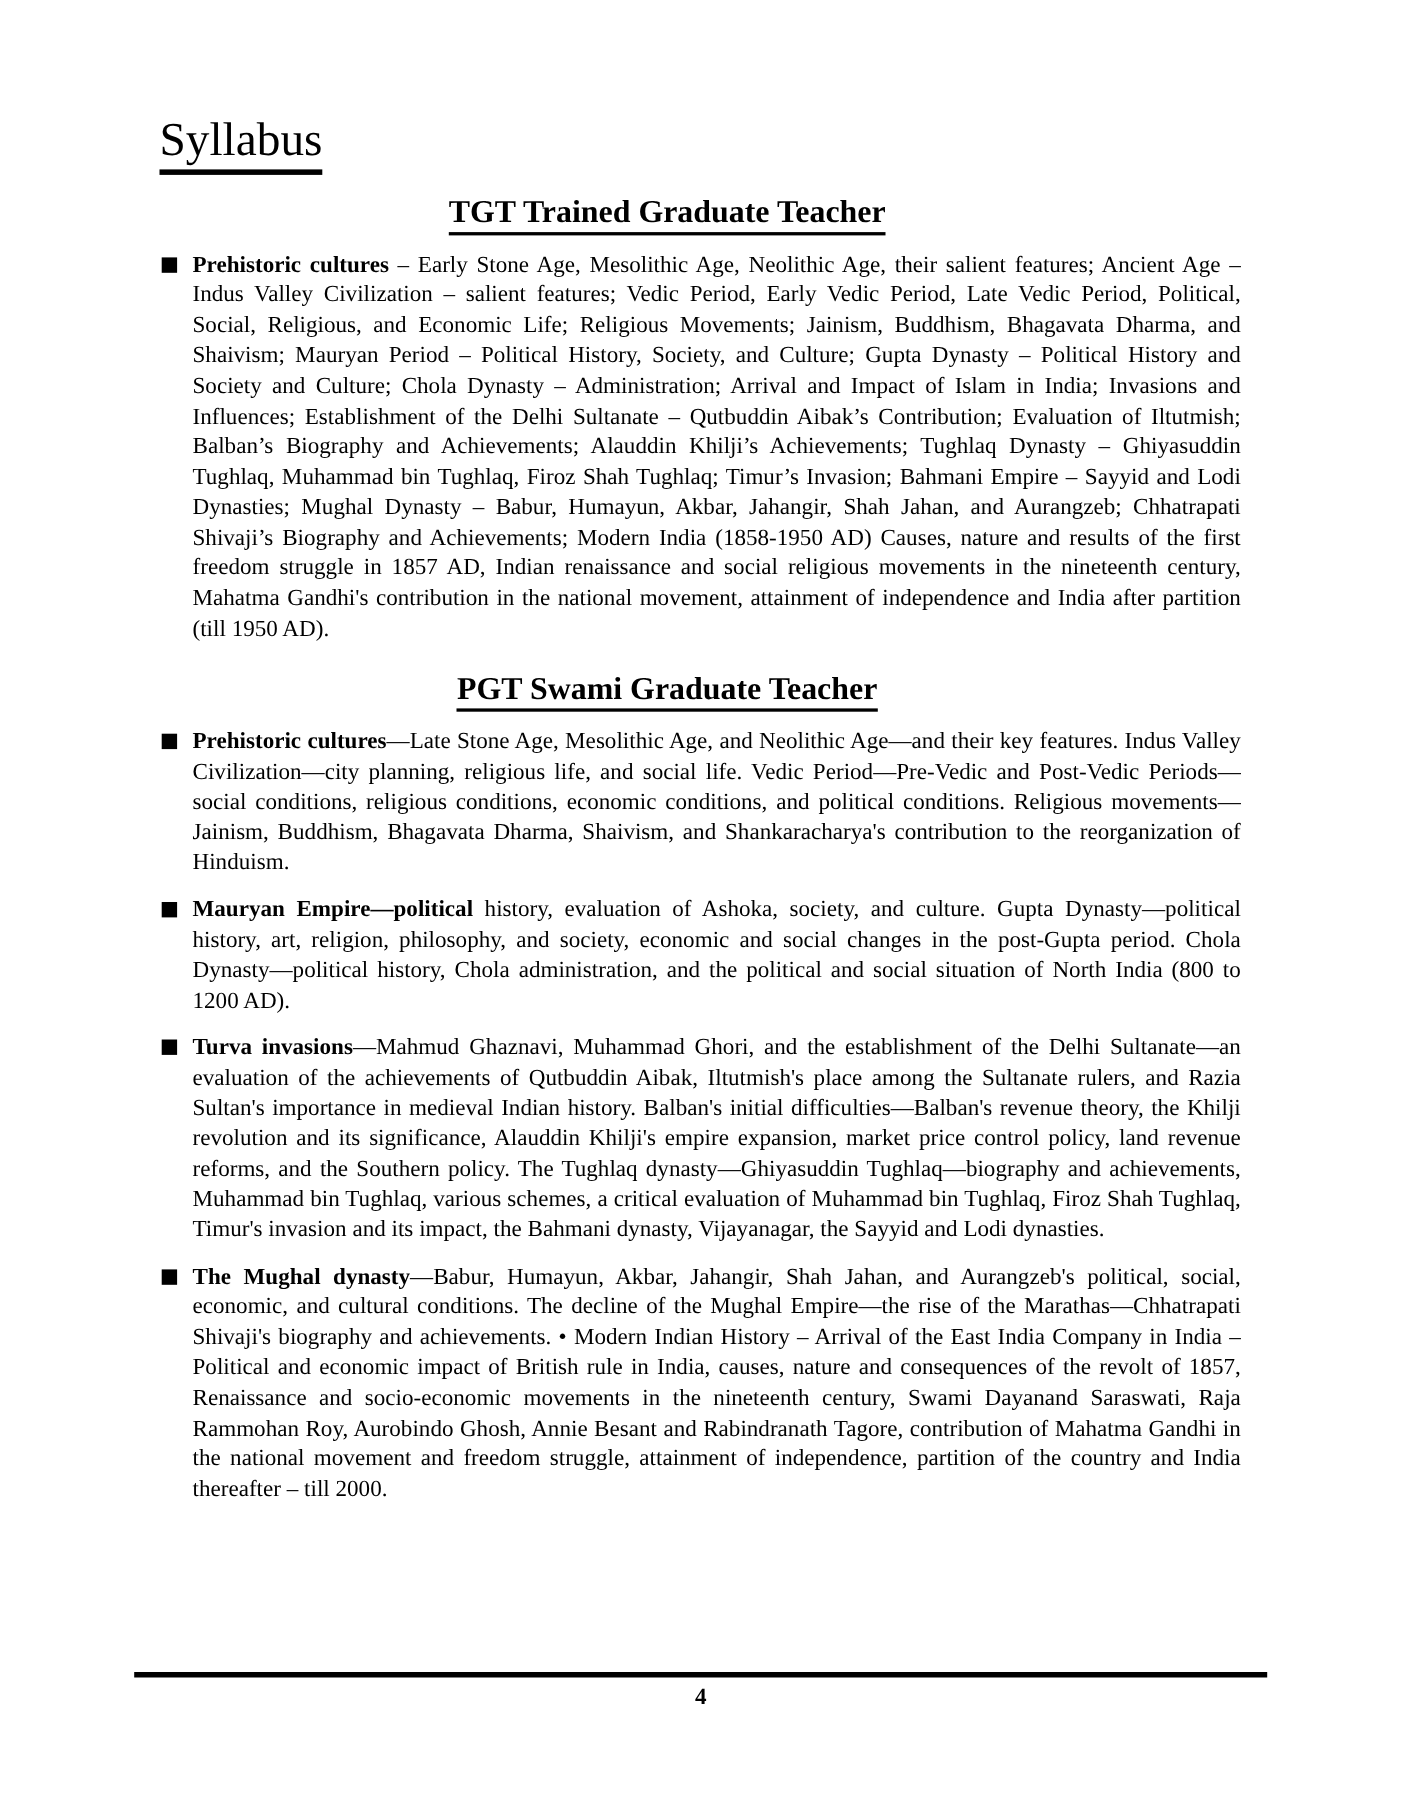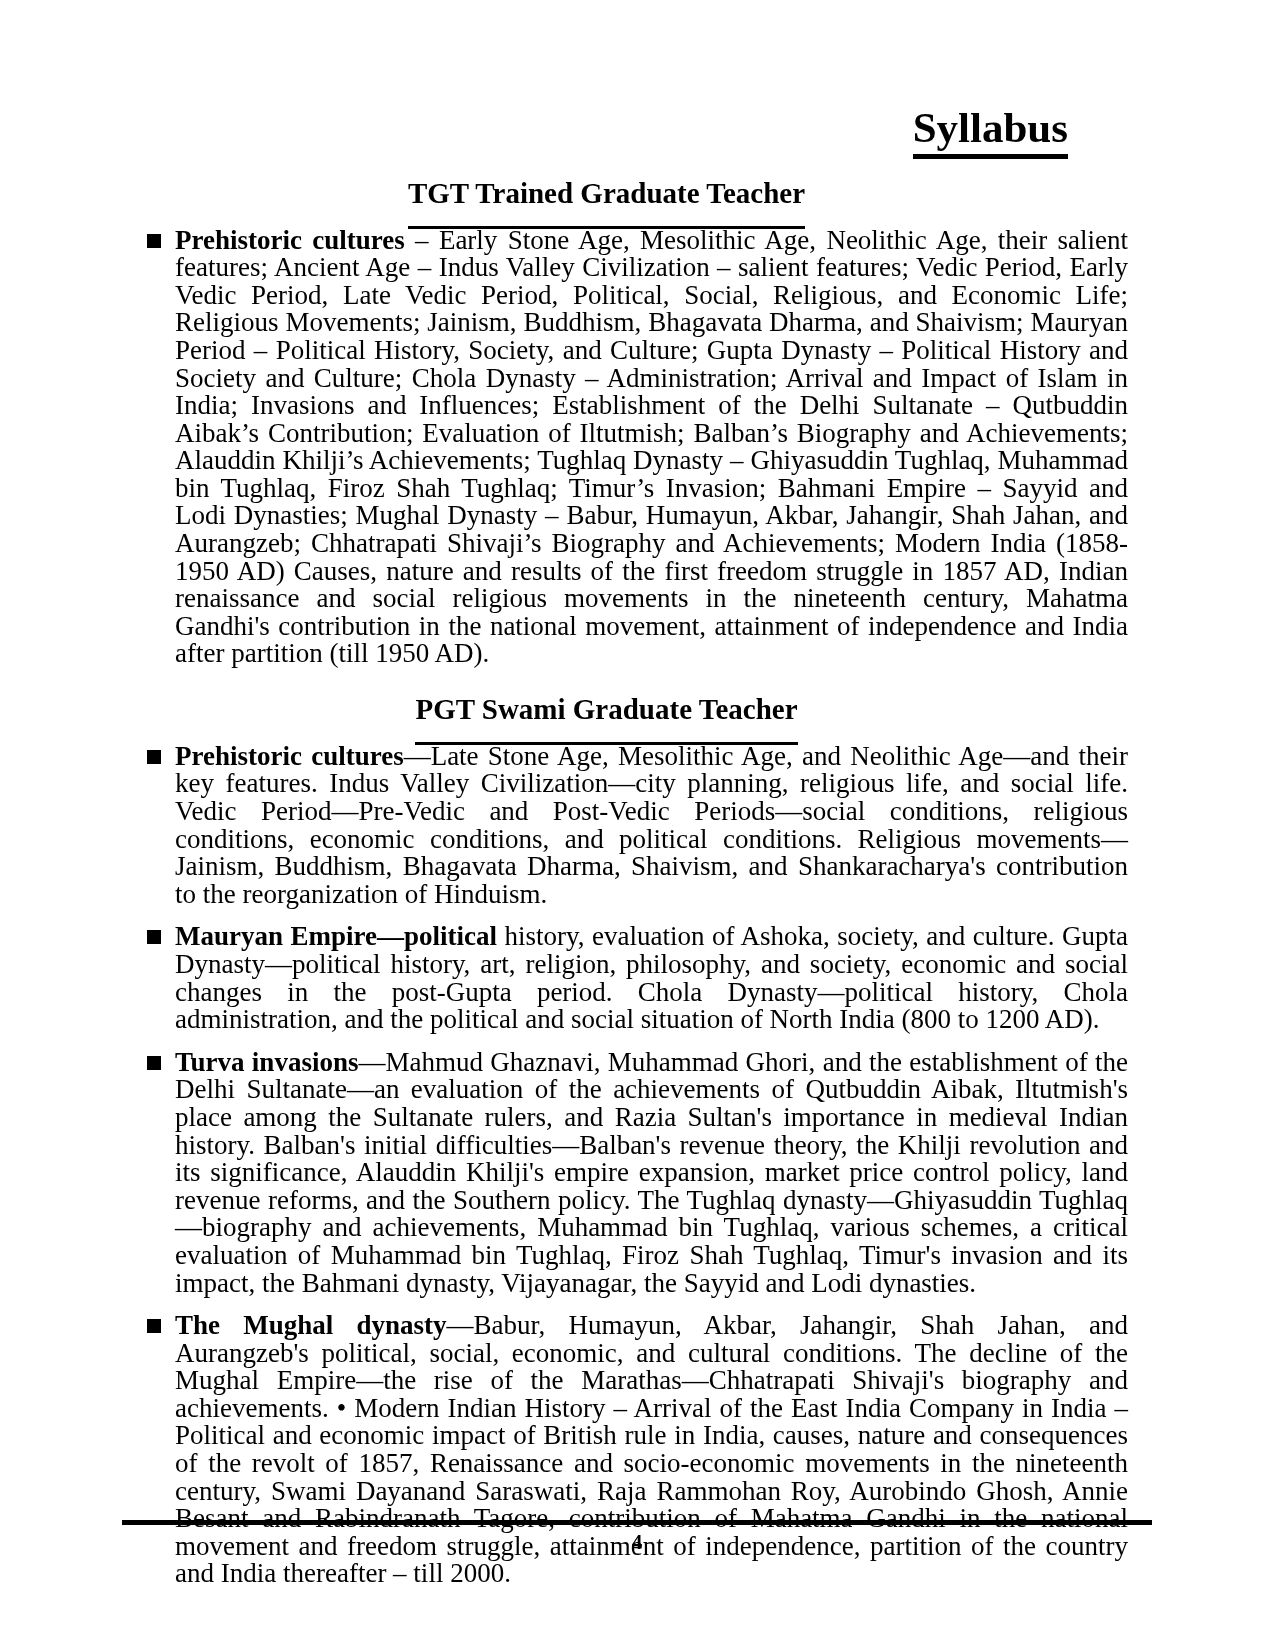--- a/index.html
+++ b/index.html
@@ -12,49 +12,49 @@
       margin: 0 auto;
       background: #ffffff;
       color: #000000;
       font-family: "Liberation Serif", "DejaVu Serif", serif;
       overflow: hidden;
     }
     .content {
       padding: 103px 147px 0 145px; 
     }
     h1.doc-title {
-      text-align: right;
+      text-align: left;
       margin-right: 60px;           
       font-size: 43px;
-      font-weight: bold;
+      font-weight: normal;
       line-height: 1.18;
       margin-bottom: 22px;
     }
     h1.doc-title .u {
       border-bottom: 5px solid #000;
       padding-bottom: 3px;
     }
     h2.section-heading {
       text-align: center;
       margin-right: 60px;
       font-size: 29px;
       font-weight: bold;
       line-height: 1.2;
       margin-bottom: 16px;
     }
     h2.section-heading .u {
       border-bottom: 3px solid #000;
-      padding-bottom: 17px;
+      padding-bottom: 2px;
     }
     .section-pgt h2.section-heading { margin-top: 24px; }
     .bullet-para {
       position: relative;
       padding-left: 30px;
       text-align: justify;
-      font-size: 27px;
+      font-size: 21px;
       line-height: 27.6px;
       margin-top: 15px;
     }
     .bullet-para:first-of-type { margin-top: 14px; }
     .bullet {
       position: absolute;
       left: 2px;
       top: 7px;
       width: 14px;
       height: 14px;

